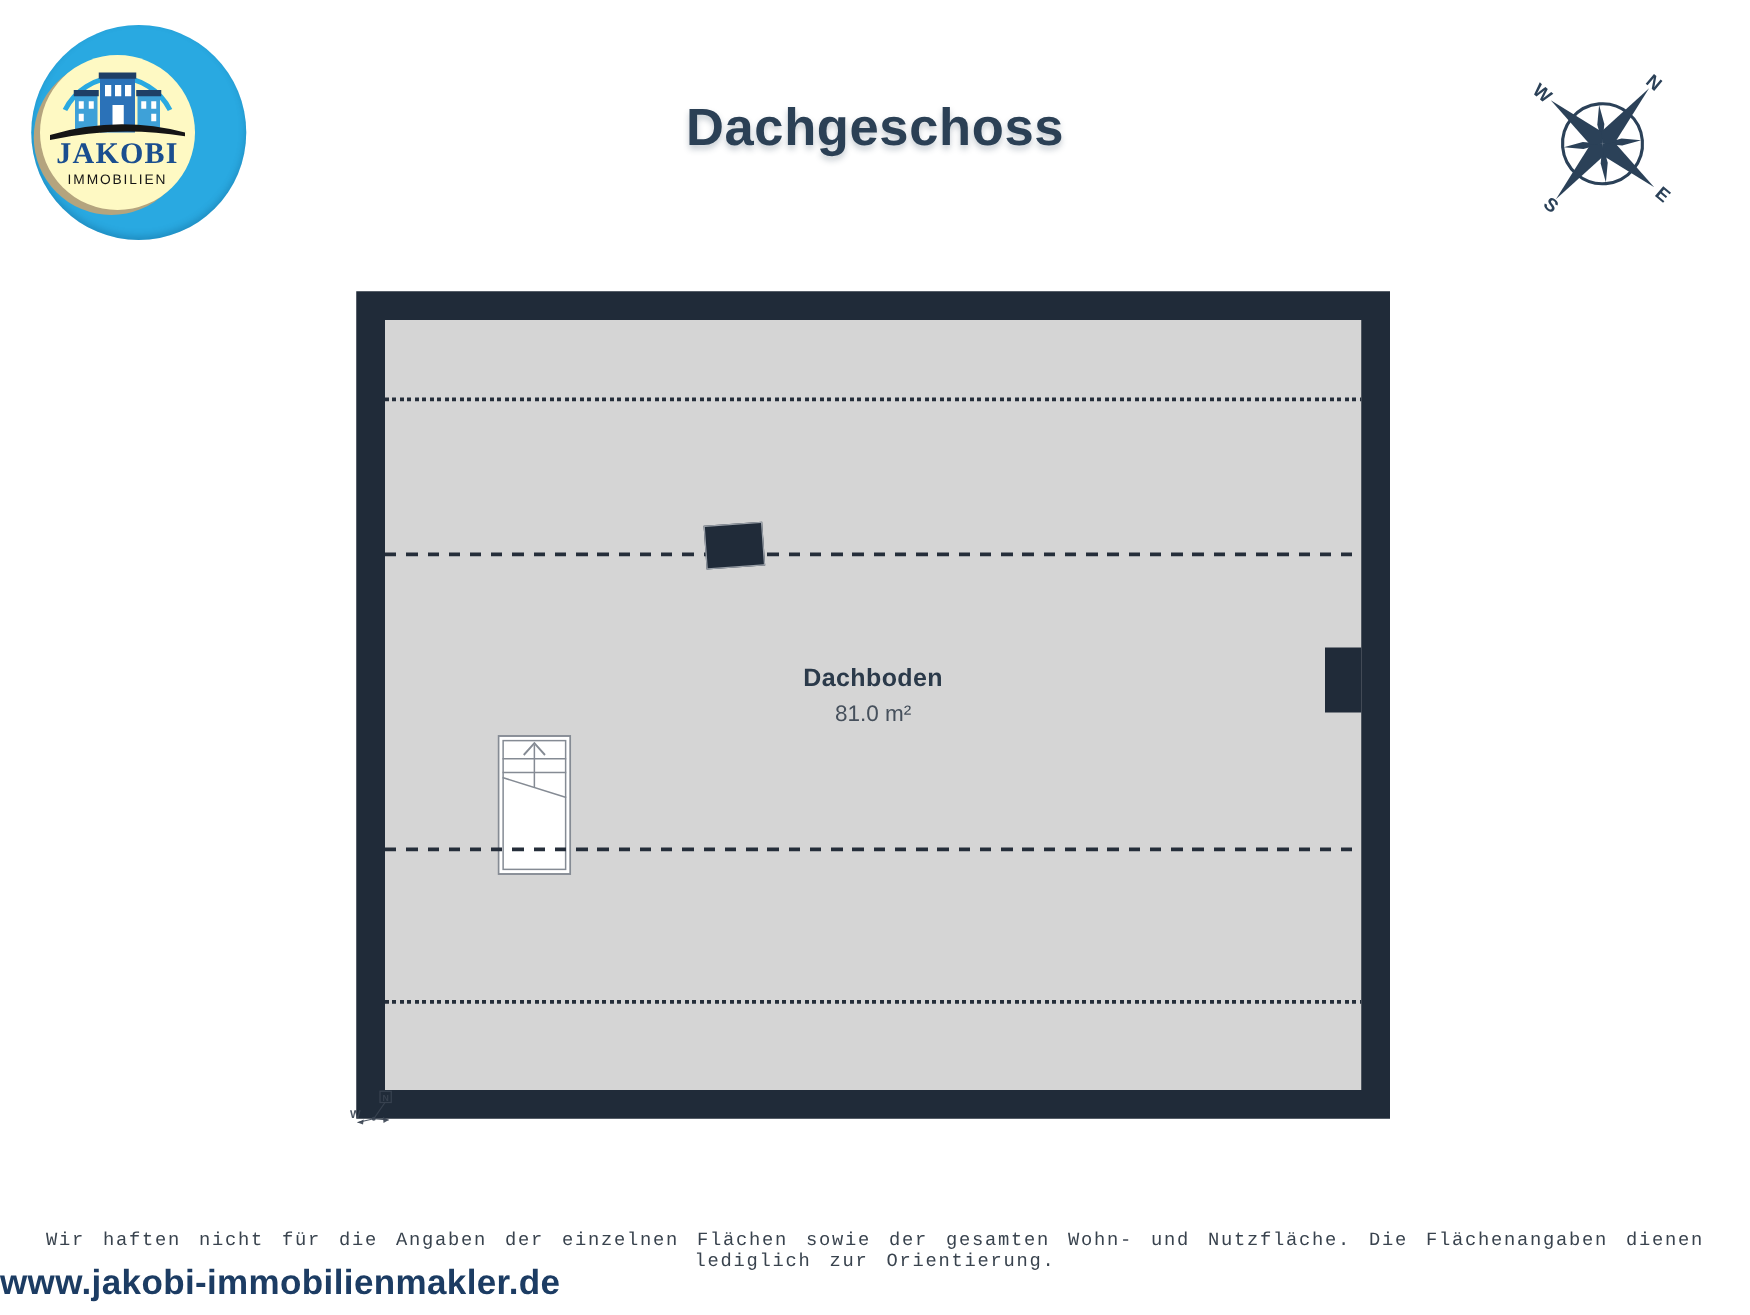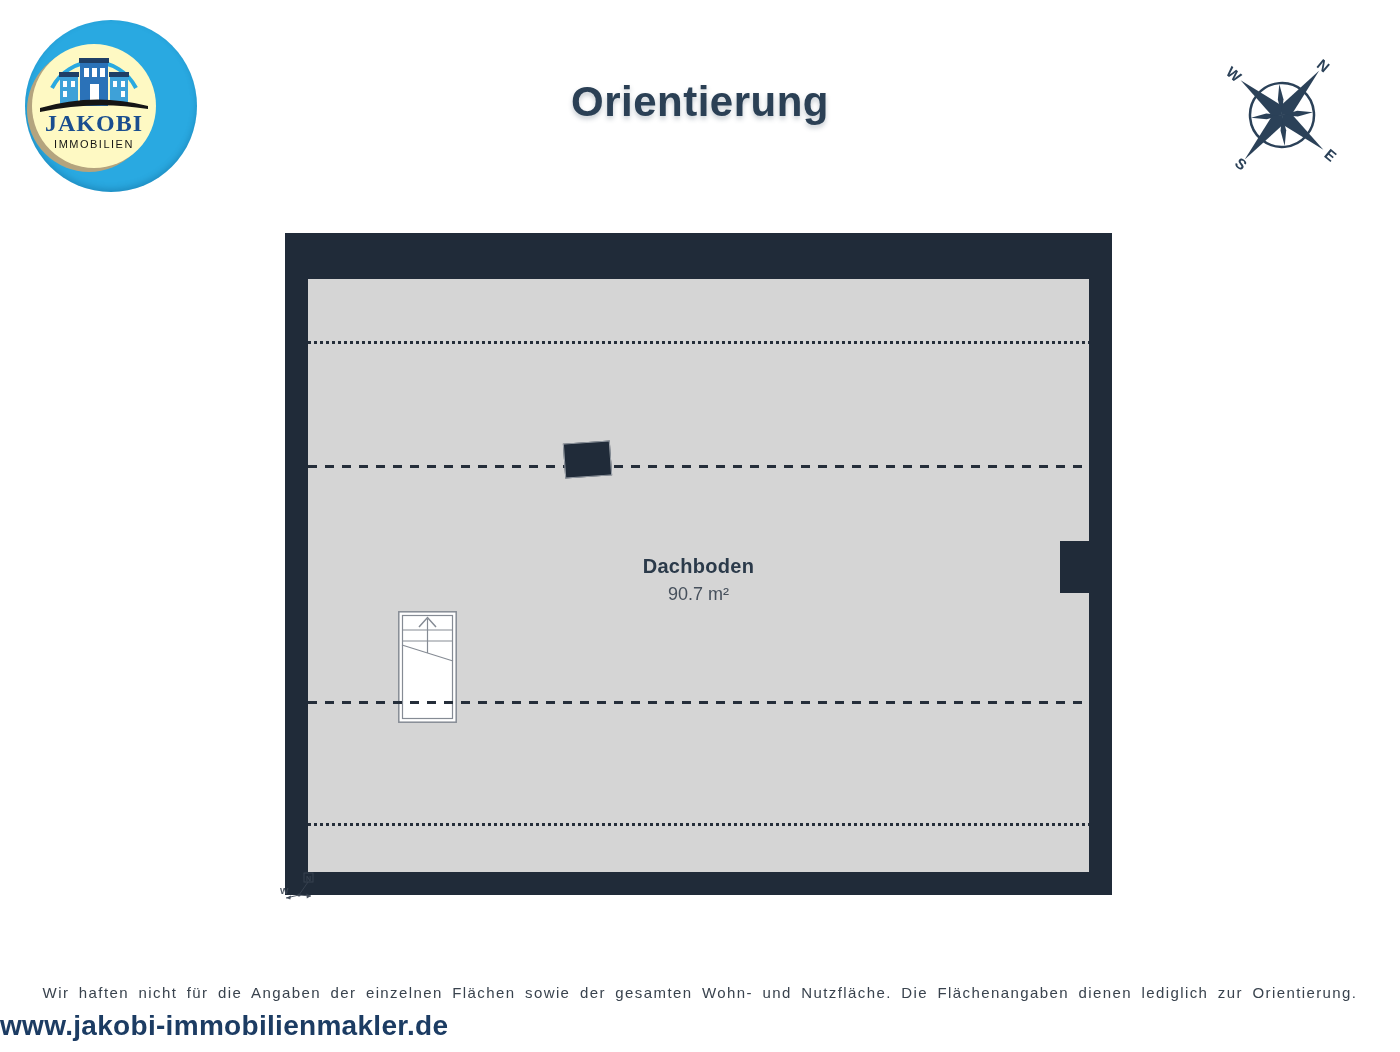--- a/index.html
+++ b/index.html
@@ -27,21 +27,21 @@
   .logo-sub{ position:absolute; top:94px; width:100%; text-align:center;
              font-weight:400; font-size:11px; letter-spacing:1.5px; color:#141414; }
 
   
   .compass{ position:absolute; left:1212px; top:45px; }
 
   
   .plan{ position:absolute; left:285px; top:233px; width:827px; height:662px;
          background:#202b39; }
   .plan-floor{ position:absolute; left:23px; top:23px; right:23px; bottom:23px;
-               background:#d5d5d5;margin-top:23px; }
+               background:#d5d5d5; }
   .guide{ position:absolute; left:0; width:100%; z-index:2; }
   .guide.dotted{ height:3px;
     background:repeating-linear-gradient(90deg,#252e3a 0 3px,transparent 3px 6px); }
   .guide.dashed{ height:3px;
     background:repeating-linear-gradient(90deg,#252e3a 0 9px,transparent 9px 17px); }
   .g1{ top:62px; } .g2{ top:186px; } .g3{ top:422px; } .g4{ top:544px; }
 
   .chimney{ position:absolute; left:256px; top:163px; width:47px; height:35px;
             background:#202b39; transform:rotate(-4deg); z-index:3;
             border:1px solid #9aa0a8; }
@@ -51,21 +51,21 @@
   .room-label{ position:absolute; left:0; top:276px; width:781px; text-align:center; z-index:3; }
   .room-name{ font-size:20px; font-weight:700; color:#2b3a4a; letter-spacing:.3px; }
   .room-area{ font-size:18px; color:#46505c; margin-top:6px; }
 
   .stairs{ position:absolute; left:90px; top:332px; z-index:1; }
 
   .mini-compass{ position:absolute; left:-6px; top:636px; z-index:4; }
 
   
   .disclaimer{ position:absolute; left:0; top:984px; width:100%; text-align:center;
-               font-size:15px; color:#39434e; letter-spacing:1.4px; word-spacing:4px; }
+               font-size:15px; color:#39434e; letter-spacing:1.4px; word-spacing:4px;font-family:Liberation Mono, monospace; }
   .website{ position:absolute; left:0; top:1010px; width:100%; text-align:left;
             font-size:28px; font-weight:800; color:#1c3c63; letter-spacing:.3px; }
 </style>
 </head>
 <body>
 
 <div class="logo">
   <div class="logo-inner">
     <svg class="logo-art" width="112" height="64" viewBox="0 0 112 64">
       <path d="M14,40 A47,47 0 0 1 98,40" fill="none" stroke="#29a9e1" stroke-width="4"></path>
@@ -89,21 +89,21 @@
       <rect x="62" y="20" width="5" height="9" fill="#ffffff"></rect>
       <rect x="52" y="36" width="9" height="20" fill="#ffffff"></rect>
 
       <path d="M2,60 Q56,44 110,58 L110,61 Q56,52 2,64 Z" fill="#151515"></path>
     </svg>
     <div class="logo-name">JAKOBI</div>
     <div class="logo-sub">IMMOBILIEN</div>
   </div>
 </div>
 
-<div class="page-title">Orientierung</div>
+<div class="page-title">Dachgeschoss</div>
 
 <svg class="compass" width="140" height="140" viewBox="0 0 140 140">
   <g transform="rotate(40 70 70)" fill="#2b4158" stroke="none">
     <circle cx="70" cy="70" r="32" fill="none" stroke="#2b4158" stroke-width="2.5"></circle>
 
     <polygon points="92,48 83,61 70,70 79,57"></polygon>
     <polygon points="92,92 83,79 70,70 79,83"></polygon>
     <polygon points="48,92 61,83 70,70 57,79"></polygon>
     <polygon points="48,48 61,57 70,70 57,61"></polygon>
 
@@ -136,21 +136,21 @@
       <polyline points="21,16 29.5,6.5 38,16" fill="none" stroke="#858b94" stroke-width="1.5"></polyline>
       <line x1="4" y1="34" x2="55" y2="50" stroke="#858b94" stroke-width="1.2"></line>
     </svg>
 
     <div class="chimney"></div>
 
     <div class="wall-notch"></div>
 
     <div class="room-label">
       <div class="room-name">Dachboden</div>
-      <div class="room-area">90.7 m²</div>
+      <div class="room-area">81.0 m²</div>
     </div>
   </div>
 
   <svg class="mini-compass" width="80" height="36" viewBox="0 0 80 36">
     <g stroke="#3a4452" stroke-width="1" fill="none" opacity="0.9">
       <line x1="20" y1="26" x2="7" y2="29"></line>
       <line x1="20" y1="26" x2="29" y2="13"></line>
       <line x1="20" y1="26" x2="32" y2="27"></line>
       <rect x="25" y="4" width="9" height="9"></rect>
     </g>

